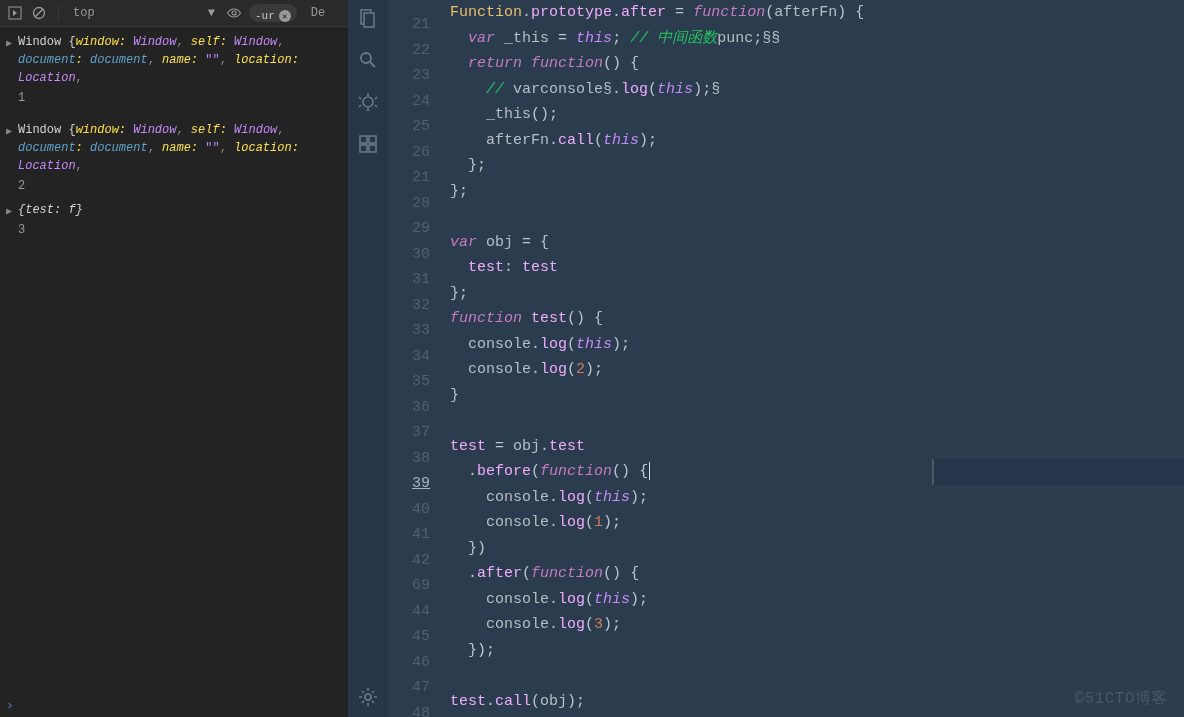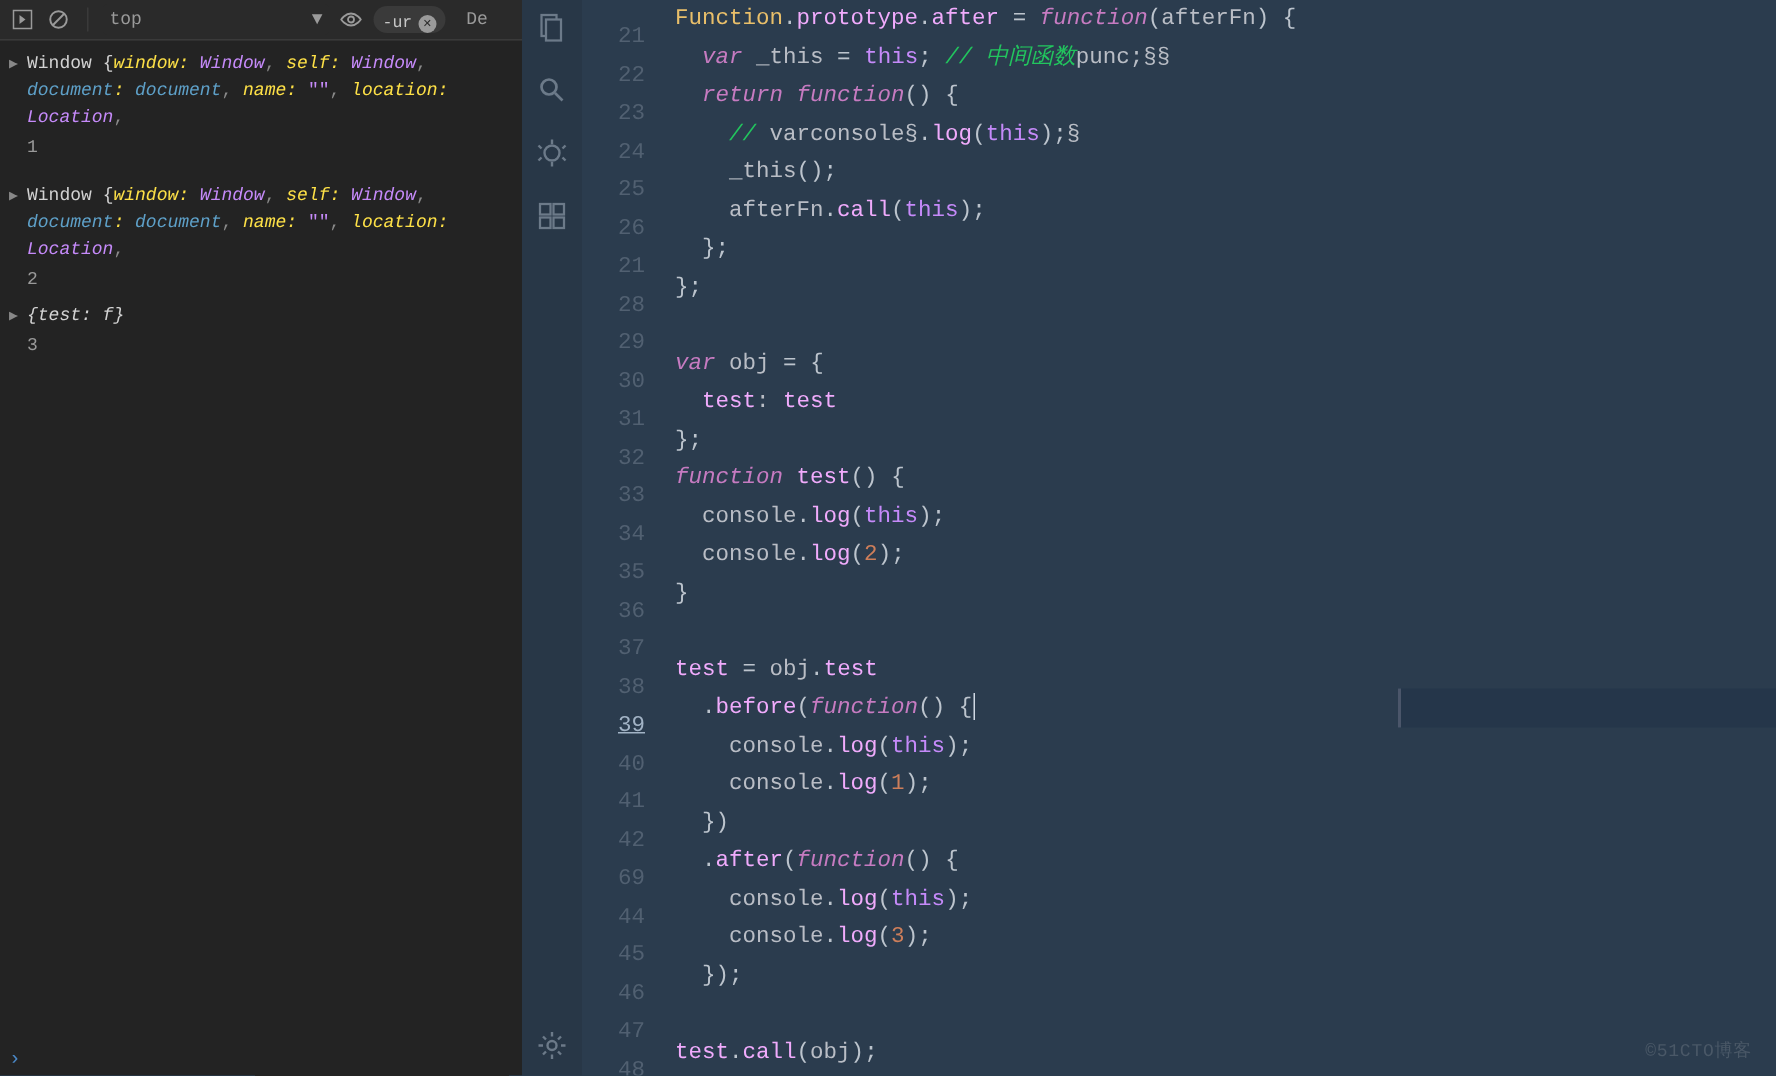--- a/index.html
+++ b/index.html
@@ -149,38 +149,38 @@
   }
   .code-line > * { position:relative; z-index:1; }
   .gutter .current { color:#a2b3c5;text-decoration:underline; }
 
   
   .tok-kw   { color:#c67bc1; font-style: italic; }
   .tok-class{ color:#e9bf6a; }
   .tok-prop { color:#f0abfc; }
   .tok-punc { color:#bcc4cd; }
   .tok-var  { color:#b9bdc5; }
-  .tok-this { color:#c58af9; }
+  .tok-this { color:#c58af9; font-style: italic; }
   .tok-num  { color:#cd7e5a; }
   .tok-cmt  { color:#22c55e; font-style: italic; }
 
   .cursor {
     display:inline-block;
     width:1px; height:18px;
     background:#cfd8e3;
     vertical-align:text-bottom;
     margin-left:1px;
   }
 
   .watermark {
     position:absolute;
     right:16px;
     bottom:8px;
     color:#4a5867;
-    font-size:12px;
+    font-size:16px;
     letter-spacing:0.5px;
   }
 </style>
 </head>
 <body>
 
 <div class="devtools">
   <div class="devtools-toolbar">
     <span class="tb-icon">
       <svg width="14" height="14" viewBox="0 0 14 14">

